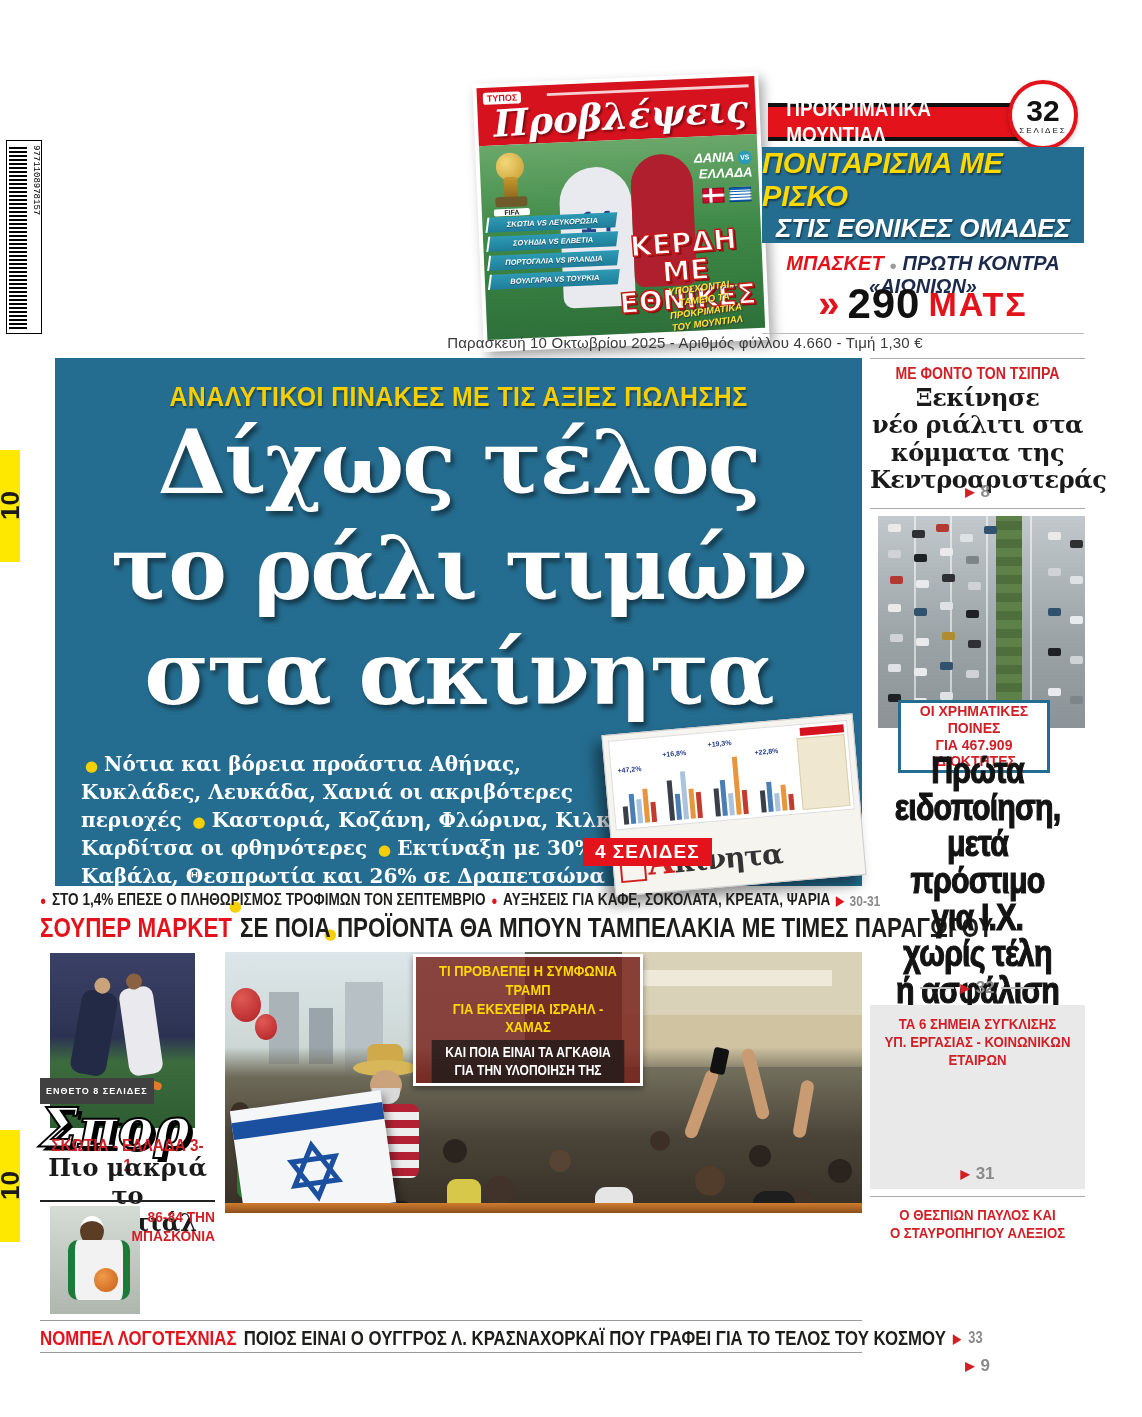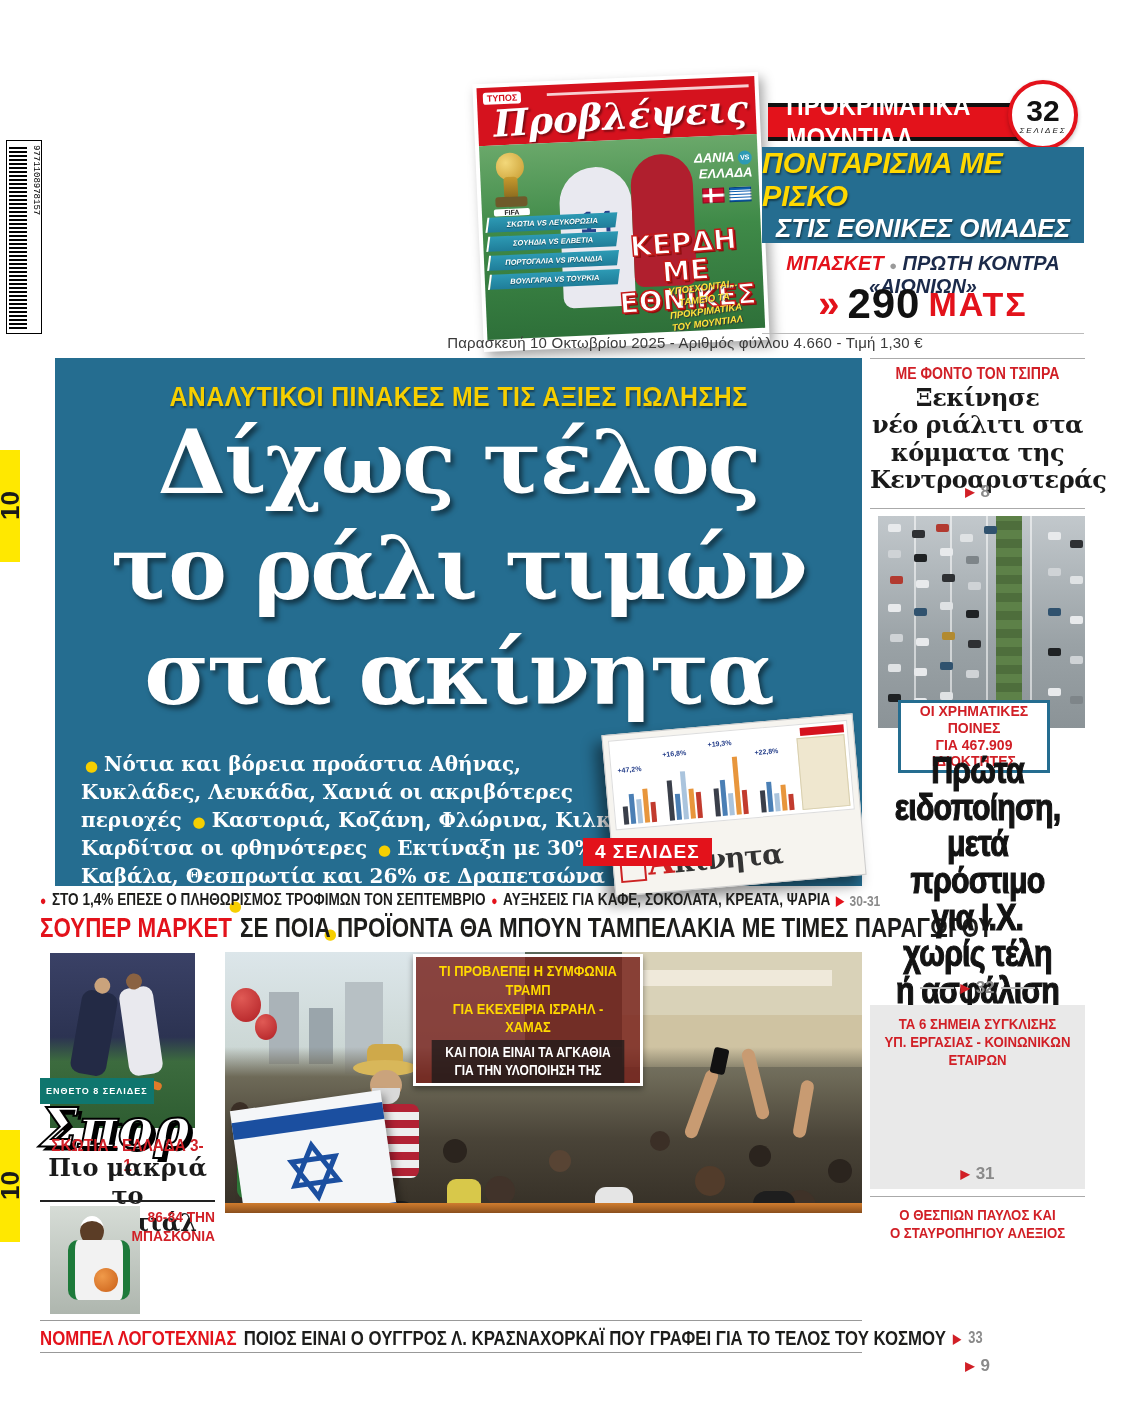--- a/index.html
+++ b/index.html
@@ -74,27 +74,27 @@
     border-left:2px solid #fff;text-shadow:0 1px 1px rgba(0,0,0,.4);}
   .mag .bigline{position:absolute;right:2px;top:92px;width:150px;text-align:center;
     font-family:"DejaVu Sans",sans-serif;font-weight:bold;font-size:28px;line-height:1.0;
     color:#fff;-webkit-text-stroke:1.5px #c41818;text-shadow:2px 2px 0 #8a0f0f;transform:rotate(-2deg);}
   .mag .note{position:absolute;right:4px;bottom:2px;width:110px;text-align:center;color:#ffe13a;
     font-style:italic;font-weight:bold;font-size:9.5px;line-height:1.25;transform:rotate(-5deg);
     text-shadow:1px 1px 1px #333;}
 
   
   .banner{left:768px;top:103px;width:262px;height:30px;background:#e3121b;
-    border-top:4px solid #111;border-bottom:4px solid #111;color:#fff;font-weight:bold;font-size:28px;
+    border-top:4px solid #111;border-bottom:4px solid #111;color:#fff;font-weight:bold;font-size:22px;
     display:flex;align-items:center;justify-content:flex-start;}
   .badge{left:1008px;top:80px;width:62px;height:62px;border-radius:50%;background:#fff;
     border:4px solid #e3121b;display:flex;flex-direction:column;align-items:center;justify-content:center;
     box-shadow:0 2px 4px rgba(0,0,0,.25);}
   .badge .n{font-weight:bold;font-size:30px;color:#111;line-height:1;}
-  .badge .l{font-size:8px;letter-spacing:2px;color:#111;font-style:italic;}
+  .badge .l{font-size:8px;letter-spacing:2px;color:#111;}
   .promo{left:762px;top:147px;width:322px;height:96px;background:#256d90;display:flex;
     flex-direction:column;align-items:center;justify-content:center;font-style:italic;font-weight:bold;}
   .promo .y{color:#ffd800;font-size:29px;text-shadow:1px 2px 2px rgba(0,0,0,.45);}
   .promo .w{color:#fff;font-size:26px;text-shadow:1px 2px 2px rgba(0,0,0,.45);}
   .basketline{left:762px;top:252px;width:322px;text-align:center;font-style:italic;font-weight:bold;font-size:20px;}
   .basketline .r{color:#e3121b;}
   .basketline .dot{color:#9a9a9a;font-size:13px;font-style:normal;}
   .basketline .b{color:#1b2a4a;}
   .mats{left:762px;top:283px;width:322px;display:flex;align-items:center;justify-content:center;gap:8px;
     border-bottom:1px solid #bbb;padding-bottom:8px;}
@@ -148,21 +148,21 @@
   .fphoto{left:50px;top:953px;width:145px;height:175px;overflow:hidden;
     background:linear-gradient(180deg,#3a4166 0%,#2c3352 48%,#3c6b3e 62%,#2e5d31 100%);}
   .fp1{position:absolute;left:26px;top:38px;width:36px;height:84px;background:#232a45;border-radius:10px;transform:rotate(10deg);}
   .fp1:before{content:"";position:absolute;left:10px;top:-14px;width:16px;height:16px;border-radius:50%;background:#caa37c;}
   .fp2{position:absolute;left:74px;top:34px;width:34px;height:88px;background:#e9e9ee;border-radius:10px;transform:rotate(-8deg);}
   .fp2:before{content:"";position:absolute;left:9px;top:-14px;width:16px;height:16px;border-radius:50%;background:#8a6242;}
   .fball{position:absolute;left:60px;top:138px;width:13px;height:13px;border-radius:50%;
     background:radial-gradient(circle at 35% 35%,#fff 60%,#b88 62%);}
   .fshoe{position:absolute;left:96px;top:128px;width:16px;height:8px;background:#e07b2a;border-radius:4px;transform:rotate(18deg);}
   .spor{left:40px;top:1078px;width:152px;}
-  .spor .lbl{display:inline-block;background:#0f766e;color:#fff;font-weight:bold;font-size:9px;
+  .spor .lbl{display:inline-block;background:#404040;color:#fff;font-weight:bold;font-size:9px;
     letter-spacing:1px;padding:8px 6px;}
   .spor .big{font-family:"DejaVu Serif",serif;font-style:italic;font-weight:bold;font-size:54px;
     line-height:.9;color:#fff;-webkit-text-stroke:2px #000;text-shadow:4px 4px 0 #000;}
   .fkick{left:40px;top:1136px;width:175px;text-align:center;color:#d11f26;font-weight:bold;font-size:17px;
     transform:scaleX(.9);transform-origin:center top;}
   .fhead{left:40px;top:1154px;width:175px;text-align:center;font-family:"DejaVu Serif",serif;
     font-weight:bold;font-size:24px;line-height:1.15;color:#1a1a1a;}
   .sdiv{left:40px;top:1200px;width:175px;border-top:2px solid #222;}
   .bphoto{left:50px;top:1206px;width:90px;height:108px;overflow:hidden;
     background:linear-gradient(180deg,#d6dcd6,#aeb6ae);}

